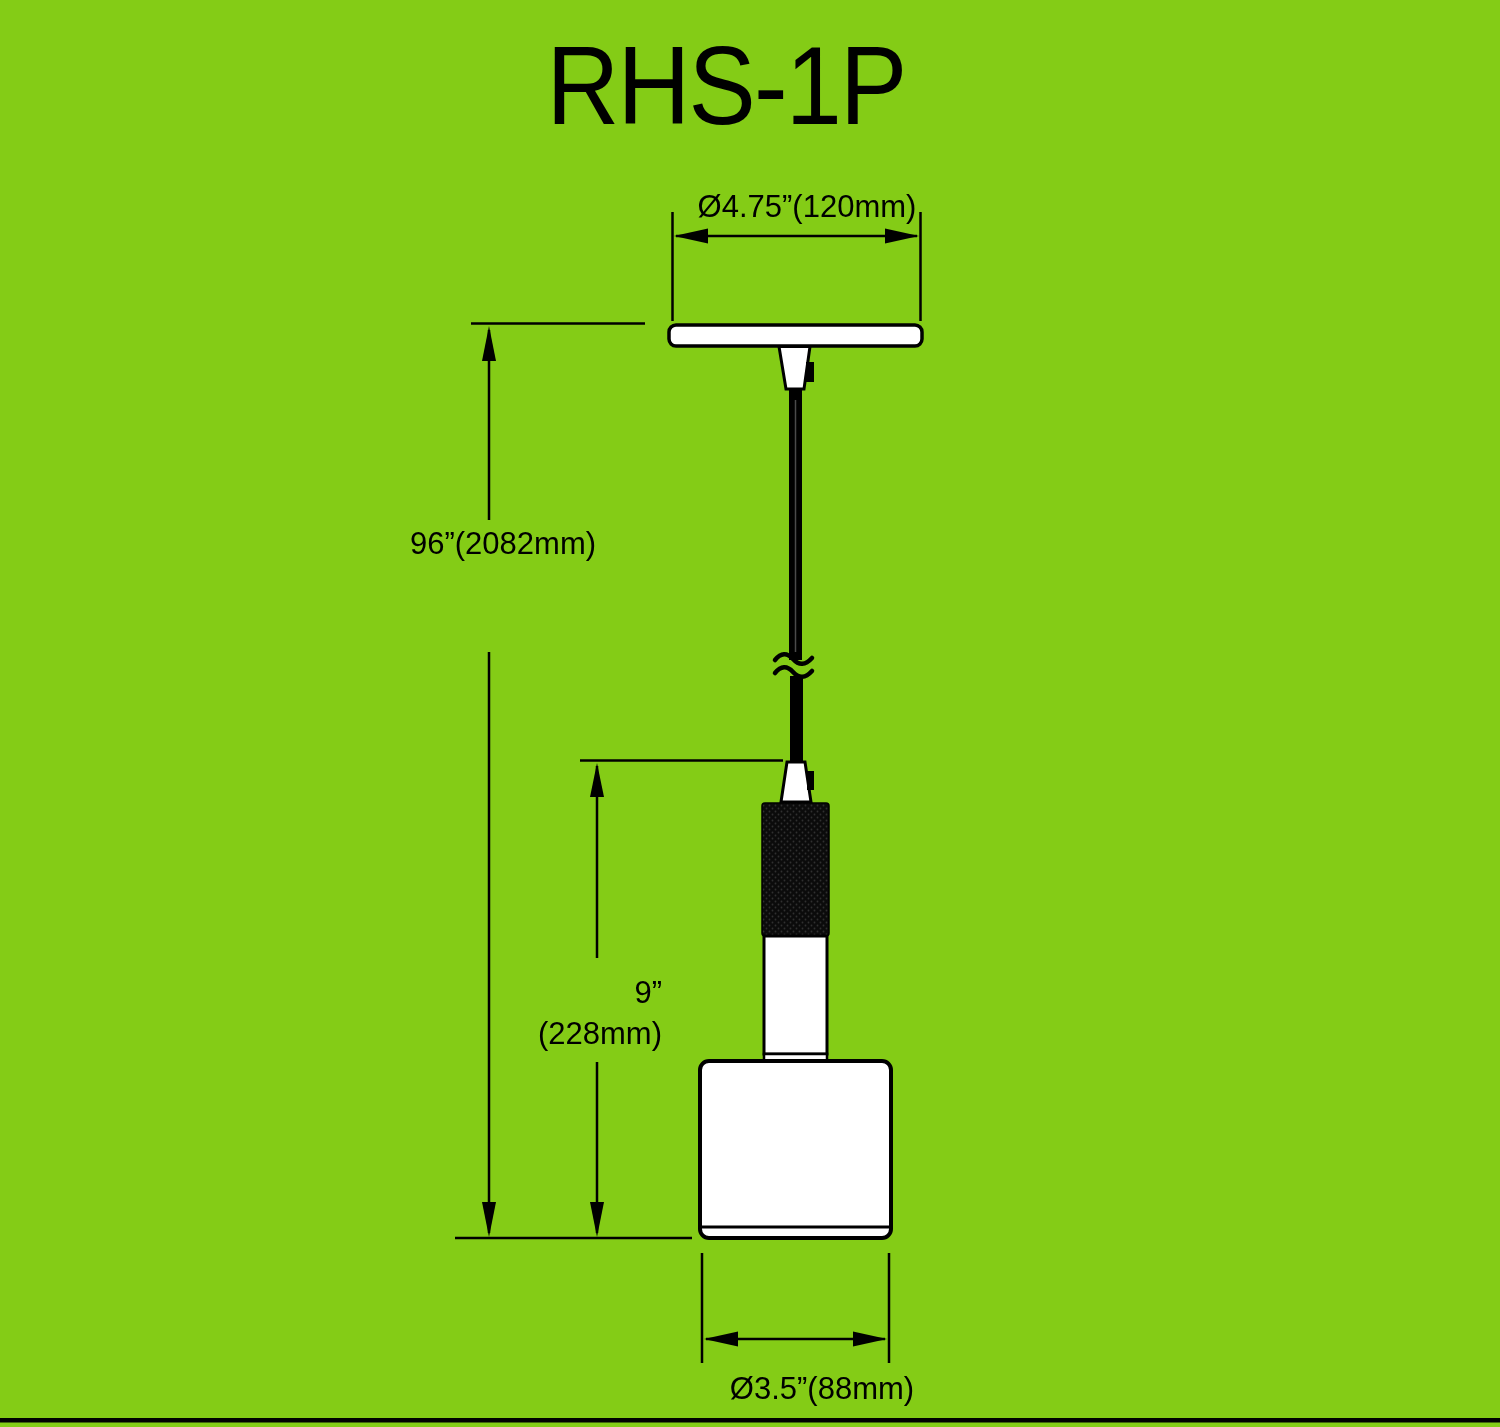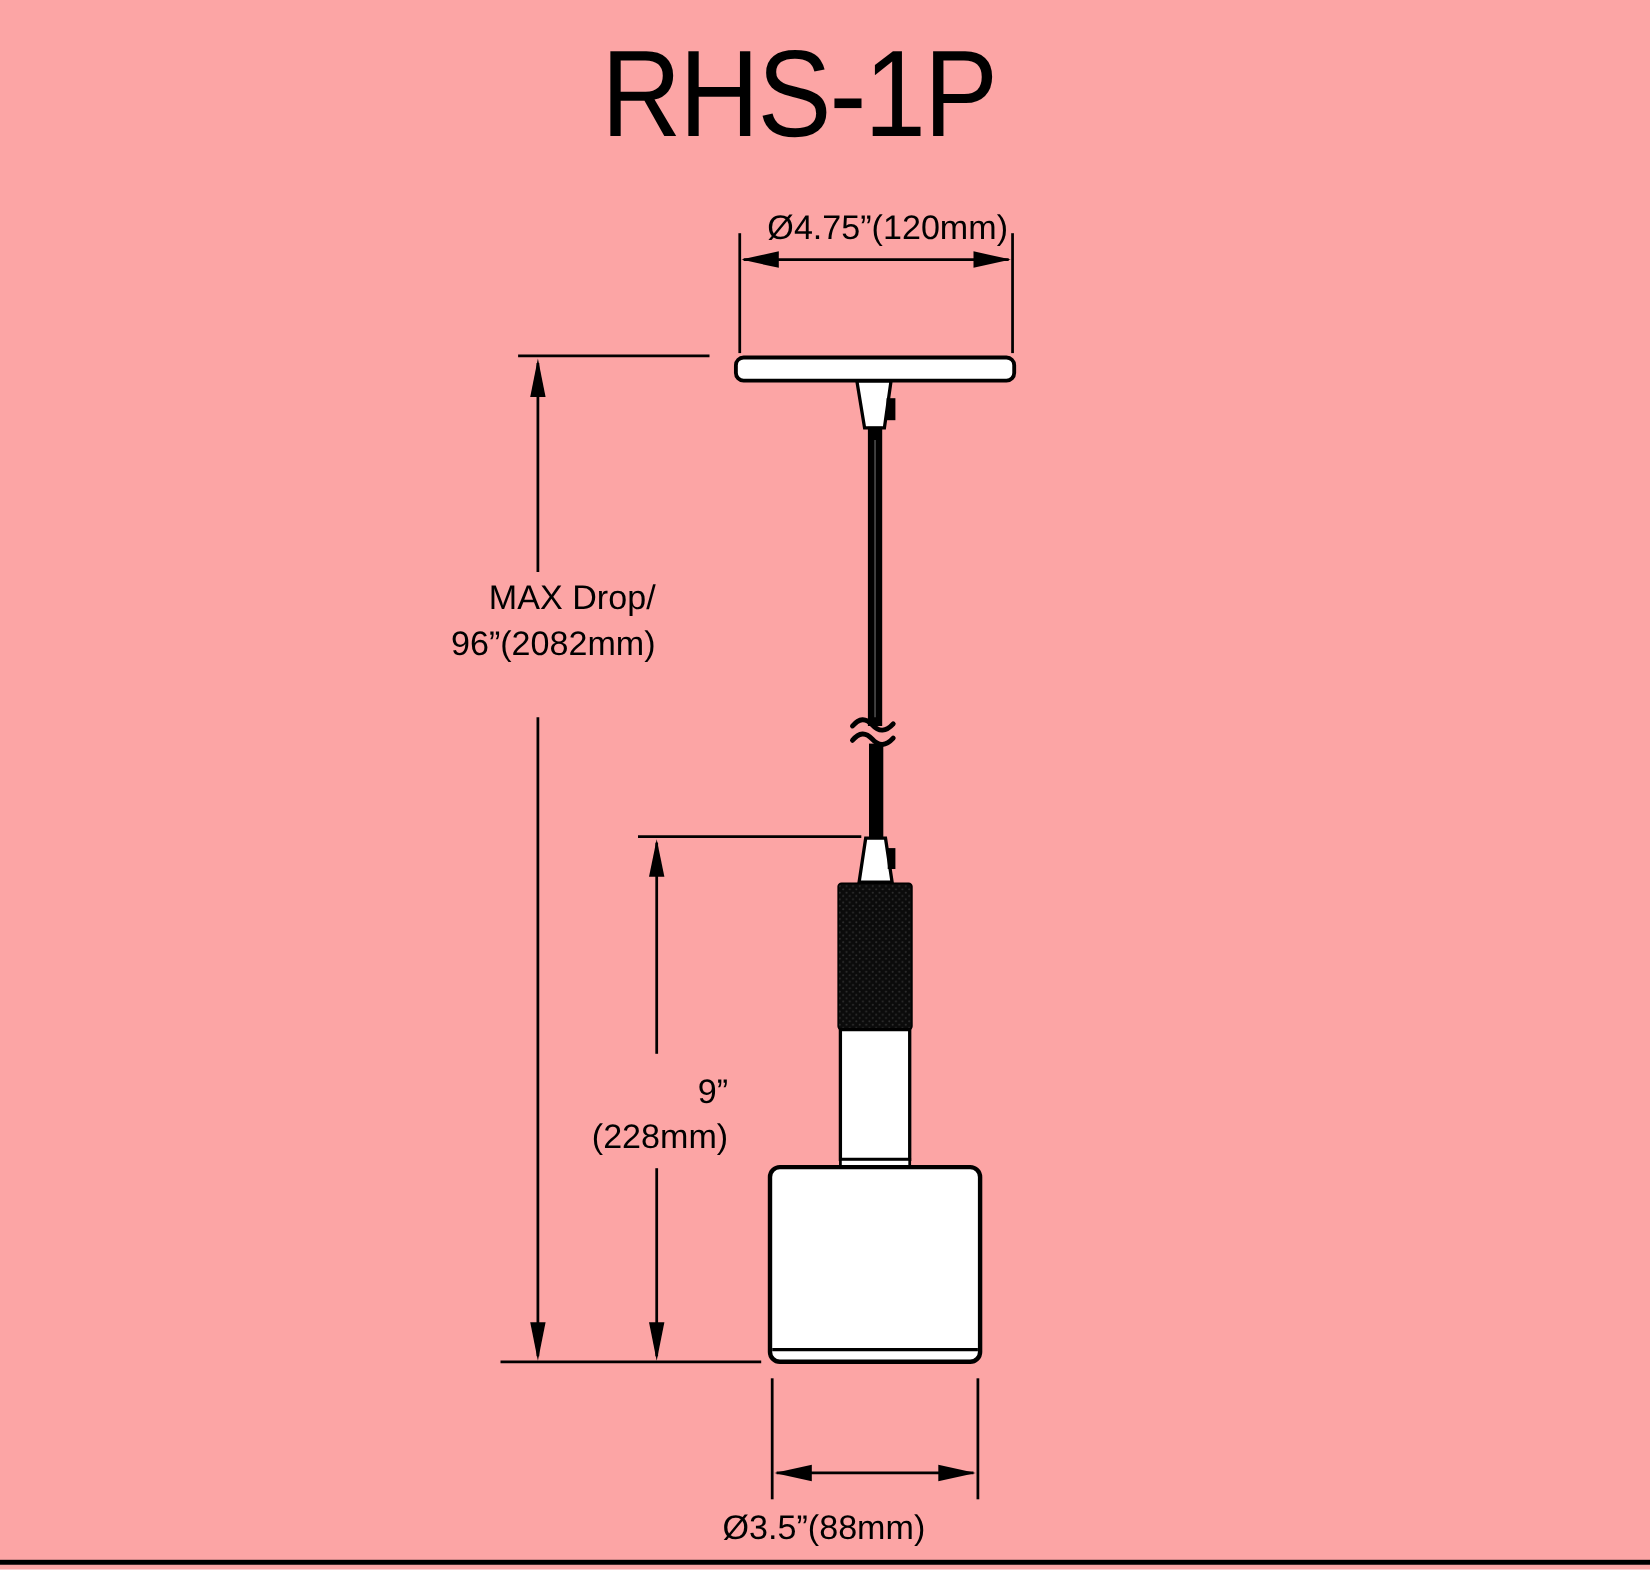--- a/index.html
+++ b/index.html
@@ -4,21 +4,21 @@
 <style>
   html, body {
     margin: 0;
     padding: 0;
     background: #ffffff;
   }
   #canvas {
     position: relative;
     width: 1500px;
     height: 1427px;
-    background: #fca5a5;
+    background: #84cc16;
     overflow: hidden;
     font-family: "Liberation Serif", serif;
     color: #000000;
   }
   #drawing {
     position: absolute;
     left: 0;
     top: 0;
   }
   .label {
@@ -41,21 +41,21 @@
     font-size: 112px;
     font-weight: 500;
     line-height: 112px;
     letter-spacing: -2px;
     white-space: nowrap;
     color: #000000;
   }
   #canopy-label { left: 807px; top: 188px; line-height: 38px; }
   #maxdrop-label { left: 503px; top: 523px; }
   #height-label { left: 600px; top: 972px; }
-  #shade-label { left: 749px; top: 1370px; line-height: 38px; }
+  #shade-label { left: 822px; top: 1370px; line-height: 38px; }
 </style>
 </head>
 <body>
 
 <div id="canvas">
 
   <svg id="drawing" width="1500" height="1427" viewBox="0 0 1500 1427" xmlns="http://www.w3.org/2000/svg">
     <defs>
       <pattern id="knurlpat" width="6" height="6" patternUnits="userSpaceOnUse">
         <rect width="6" height="6" fill="#0b0b0b"></rect>
@@ -127,21 +127,20 @@
     <rect x="0" y="1418" width="1500" height="4.5" fill="#000"></rect>
   </svg>
 
   <div id="title">RHS-1P</div>
 
   <div id="canopy-label" class="label">
     <span class="line">Ø4.75”(120mm)</span>
   </div>
 
   <div id="maxdrop-label" class="label">
-    <span class="line">MAX Drop/</span>
     <span class="line">96”(2082mm)</span>
   </div>
 
   <div id="height-label" class="label">
     <span class="line">9”</span>
     <span class="line">(228mm)</span>
   </div>
 
   <div id="shade-label" class="label">
     <span class="line">Ø3.5”(88mm)</span>

